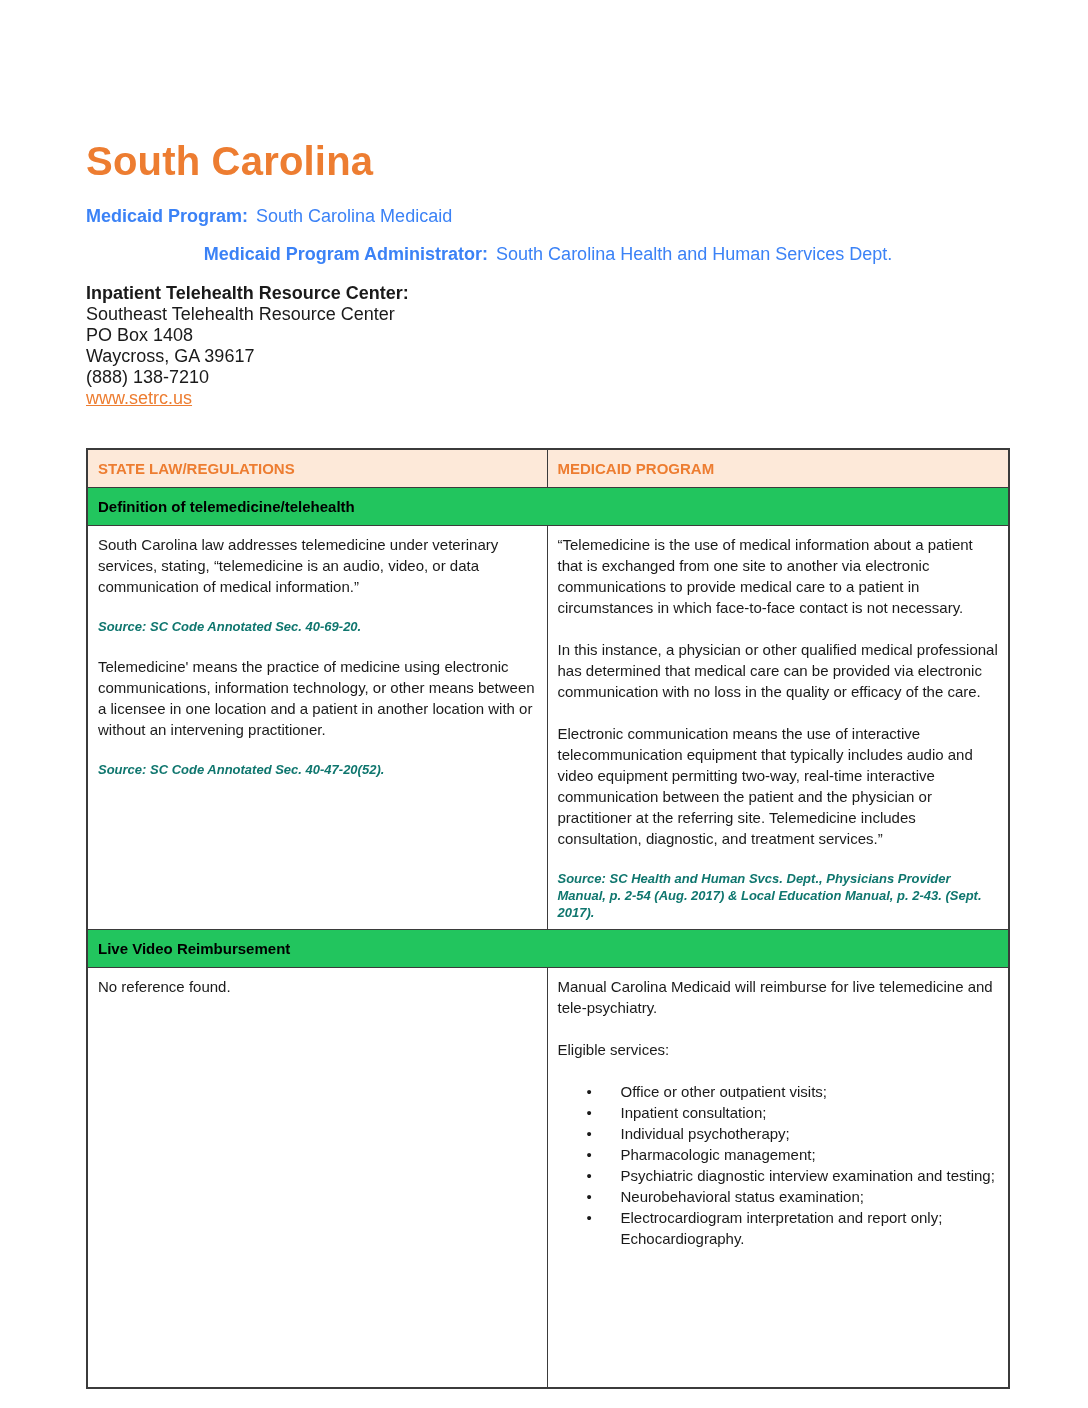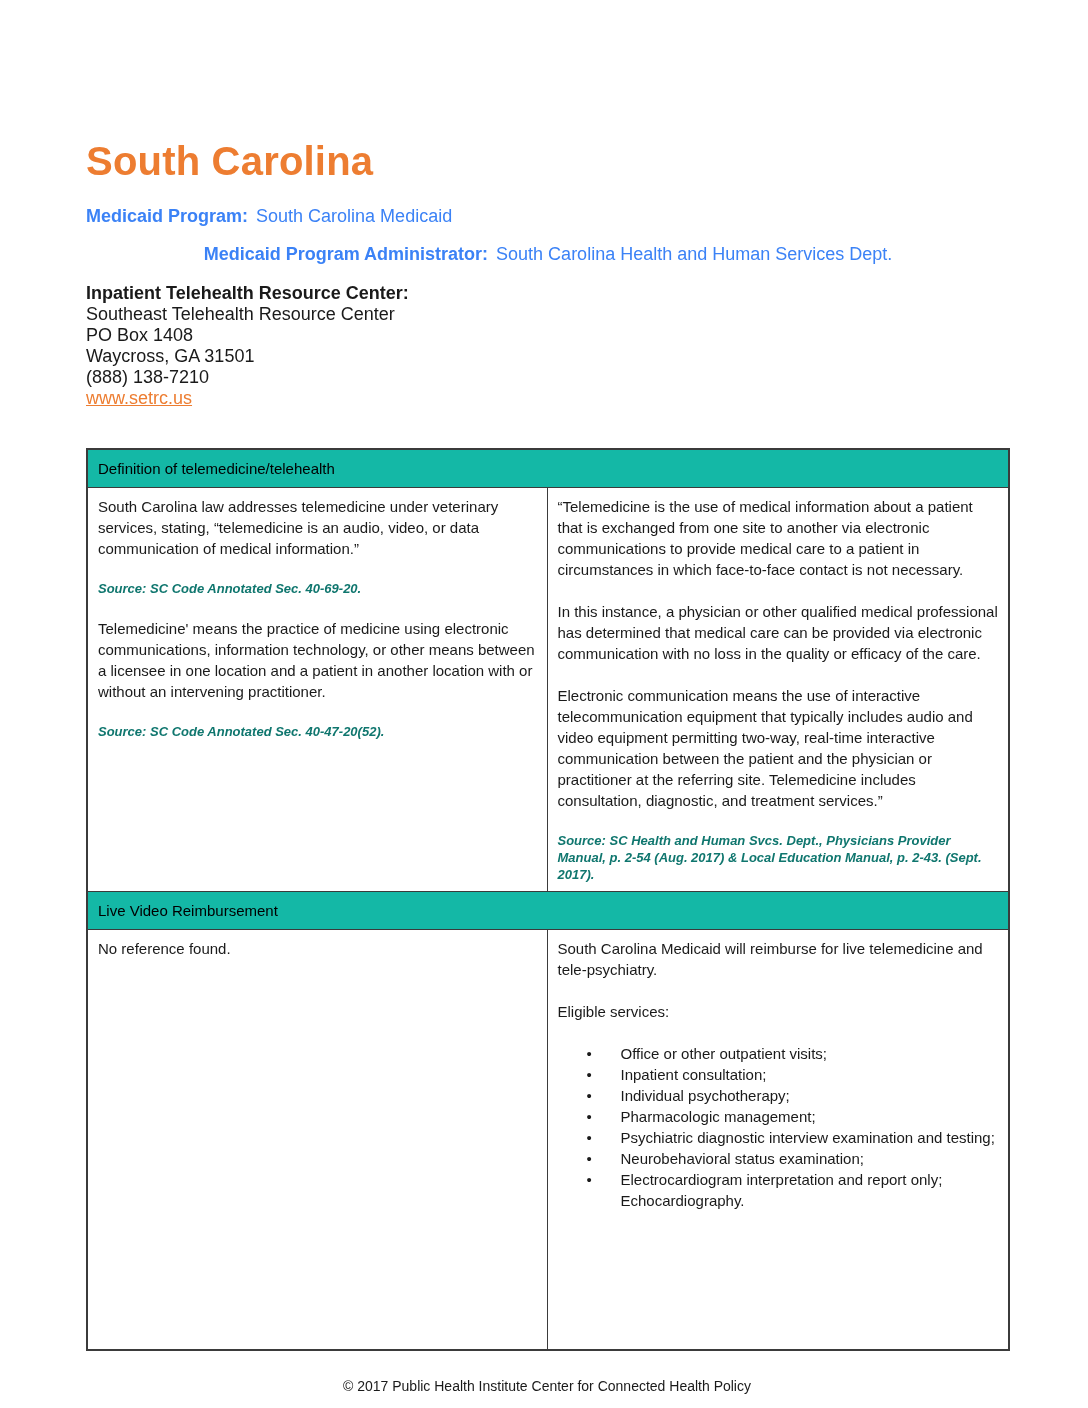--- a/index.html
+++ b/index.html
@@ -60,23 +60,23 @@
     line-height: 21px;
   }
   td.header-cell {
     background: #FDE9D9;
     color: #ED7D31;
     font-weight: bold;
     font-size: 16px;
     padding: 10px 10px;
   }
   td.section-cell {
-    background: #14b8a6;
+    background: #22c55e;
     color: #000000;
-    font-weight: normal;
+    font-weight: bold;
     font-size: 16px;
     padding: 5px 10px;
   }
   td.content-cell p { margin: 0 0 21px 0; }
   td.content-cell p:last-child { margin-bottom: 0; }
   p.source {
     color: #0f766e;
     font-weight: bold;
     font-style: italic;
     font-size: 13px;
@@ -118,31 +118,35 @@
   <h1 class="title">South Carolina</h1>
 
   <p class="meta-line"><b>Medicaid Program:</b><span class="label-gap"></span><span>South Carolina Medicaid</span></p>
 
   <p class="meta-line admin"><b>Medicaid Program Administrator:</b><span class="label-gap"></span><span>South Carolina Health and Human Services Dept.</span></p>
 
   <div class="rtrc">
     <div class="rtrc-label">Inpatient Telehealth Resource Center:</div>
     <div>Southeast Telehealth Resource Center</div>
     <div>PO Box 1408</div>
-    <div>Waycross, GA 31501</div>
+    <div>Waycross, GA 39617</div>
     <div>(888) 138-7210</div>
     <div><a class="site-link">www.setrc.us</a></div>
   </div>
 
   <table class="law-table">
     <colgroup>
         <col class="c-left">
         <col class="c-right">
       </colgroup>
     <tbody>
+      <tr>
+        <td class="header-cell">STATE LAW/REGULATIONS</td>
+        <td class="header-cell">MEDICAID PROGRAM</td>
+      </tr>
 
       <tr>
         <td class="section-cell" colspan="2">Definition of telemedicine/telehealth</td>
       </tr>
 
       <tr>
         <td class="content-cell">
           <p>South Carolina law addresses telemedicine under veterinary services, stating, “telemedicine is an audio, video, or data communication of medical information.”</p>
           <p class="source">Source: SC Code Annotated Sec. 40-69-20.</p>
           <p>Telemedicine' means the practice of medicine using electronic communications, information technology, or other means between a licensee in one location and a patient in another location with or without an intervening practitioner.</p>
@@ -158,21 +162,21 @@
 
       <tr>
         <td class="section-cell" colspan="2">Live Video Reimbursement</td>
       </tr>
 
       <tr class="row-live-video">
         <td class="content-cell">
           <p>No reference found.</p>
         </td>
         <td class="content-cell">
-          <p>South Carolina Medicaid will reimburse for live telemedicine and tele-psychiatry.</p>
+          <p>Manual Carolina Medicaid will reimburse for live telemedicine and tele-psychiatry.</p>
           <p>Eligible services:</p>
           <ul class="bullets">
             <li>Office or other outpatient visits;</li>
             <li>Inpatient consultation;</li>
             <li>Individual psychotherapy;</li>
             <li>Pharmacologic management;</li>
             <li>Psychiatric diagnostic interview examination and testing;</li>
             <li>Neurobehavioral status examination;</li>
             <li>Electrocardiogram interpretation and report only;
 Echocardiography.</li>

